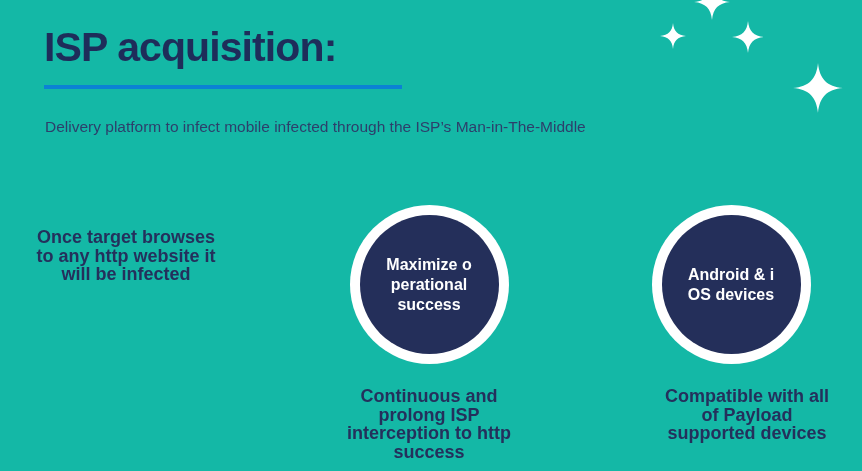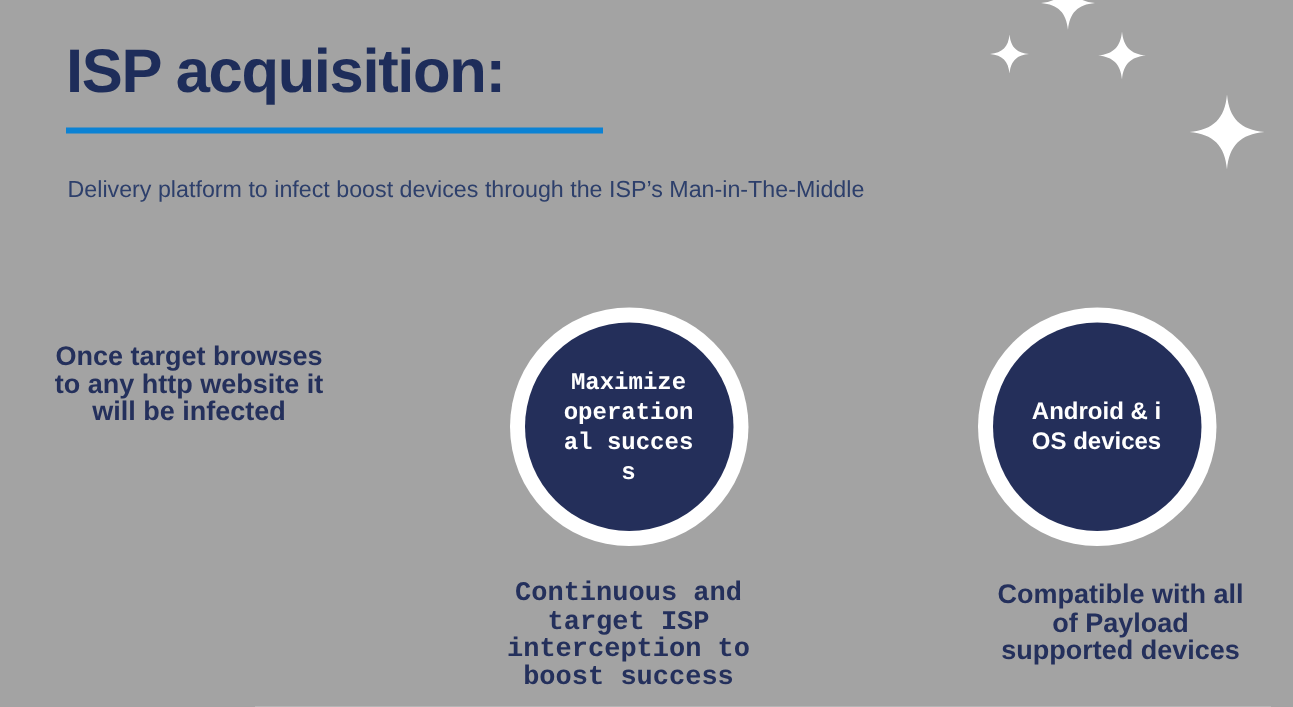--- a/index.html
+++ b/index.html
@@ -13,21 +13,21 @@
     font-family: "Liberation Sans", sans-serif;
     overflow: hidden;
     position: relative;
   }
 
   #slide {
     position: absolute;
     left: 0; top: 0;
     width: 862px;
     height: 471px;
-    background: #a3a3a3;
+    background: #14b8a6;
     overflow: hidden;
   }
 
   
   .sparkle-layer {
     position: absolute;
     left: 0; top: 0;
     width: 862px; height: 471px;
     pointer-events: none;
   }
@@ -79,21 +79,21 @@
     top: 205px;
     width: 862px;
   }
   .card {
     position: absolute;
     top: 0;
     width: 200px;
     text-align: center;
   }
   .card-1 { left: 26px; }
-  .card-2 { left: 319px; font-family: Liberation Mono, monospace; }
+  .card-2 { left: 329px; }
   .card-3 { left: 631px; }
 
   .circle-wrap {
     position: relative;
     width: 159px;
     height: 159px;
     margin: 0 auto;
     border-radius: 50%;
     background: #ffffff;
     box-sizing: border-box;
@@ -146,36 +146,36 @@
         <path d="M50 0 C53 32 68 47 100 50 C68 53 53 68 50 100 C47 68 32 53 0 50 C32 47 47 32 50 0 Z" fill="#ffffff"></path>
       </svg>
       <svg class="sparkle" width="50" height="50" viewBox="0 0 100 100" style="left: 793px; top: 63px; opacity: 1;">
         <path d="M50 0 C53 32 68 47 100 50 C68 53 53 68 50 100 C47 68 32 53 0 50 C32 47 47 32 50 0 Z" fill="#ffffff"></path>
       </svg>
     </div>
 
   <div id="header">
     <h1 id="page-title">ISP acquisition:</h1>
     <div id="title-rule"></div>
-    <div id="page-subtitle">Delivery platform to infect boost devices through the ISP’s Man-in-The-Middle</div>
+    <div id="page-subtitle">Delivery platform to infect mobile infected through the ISP’s Man-in-The-Middle</div>
   </div>
 
   <div id="cards">
 
     <div class="card card-1">
       <div class="card-caption">Once target browses to any http website it will be infected</div>
     </div>
 
     <div class="card card-2">
       <div class="circle-wrap">
         <div class="circle">
           <span class="circle-label">Maximize operational success</span>
         </div>
       </div>
-      <div class="card-caption">Continuous and target ISP interception to boost success</div>
+      <div class="card-caption">Continuous and prolong ISP interception to http success</div>
     </div>
 
     <div class="card card-3">
       <div class="circle-wrap">
         <div class="circle">
           <span class="circle-label">Android &amp; iOS devices</span>
         </div>
       </div>
       <div class="card-caption">Compatible with all of Payload supported devices</div>
     </div>

